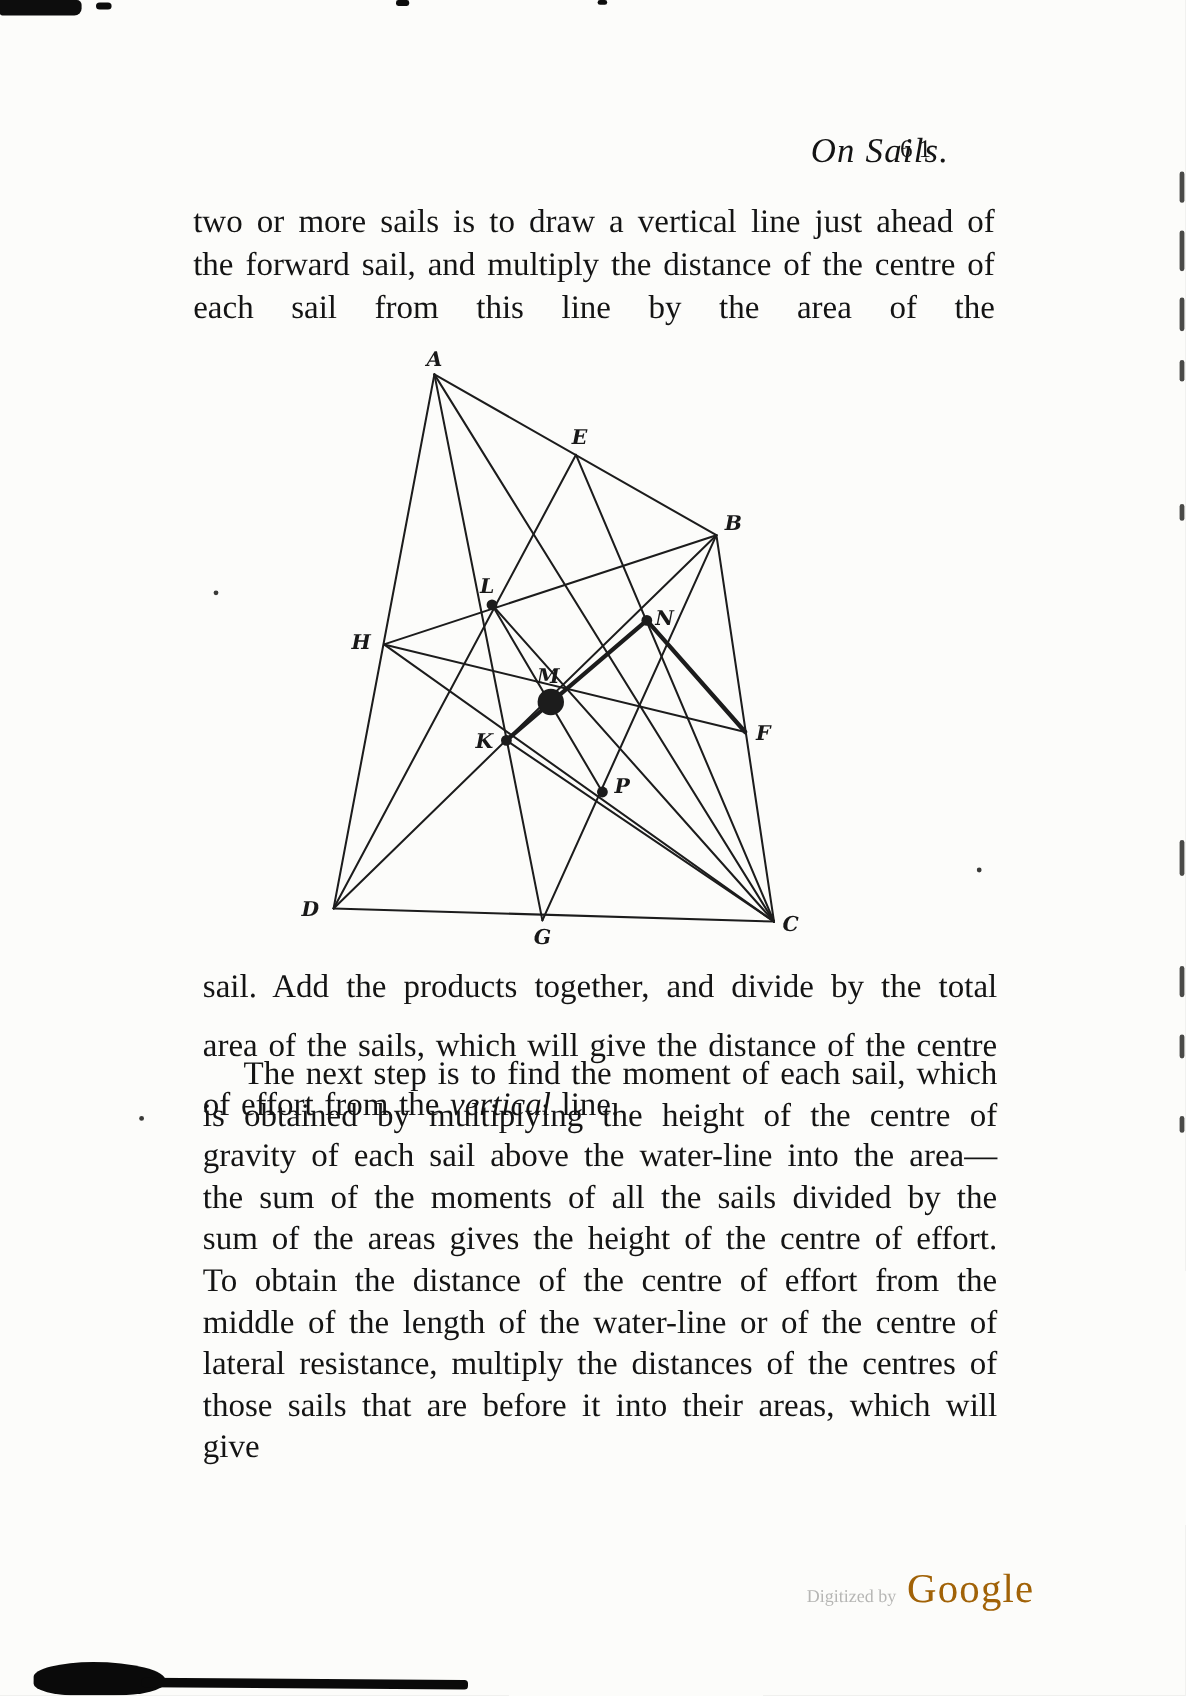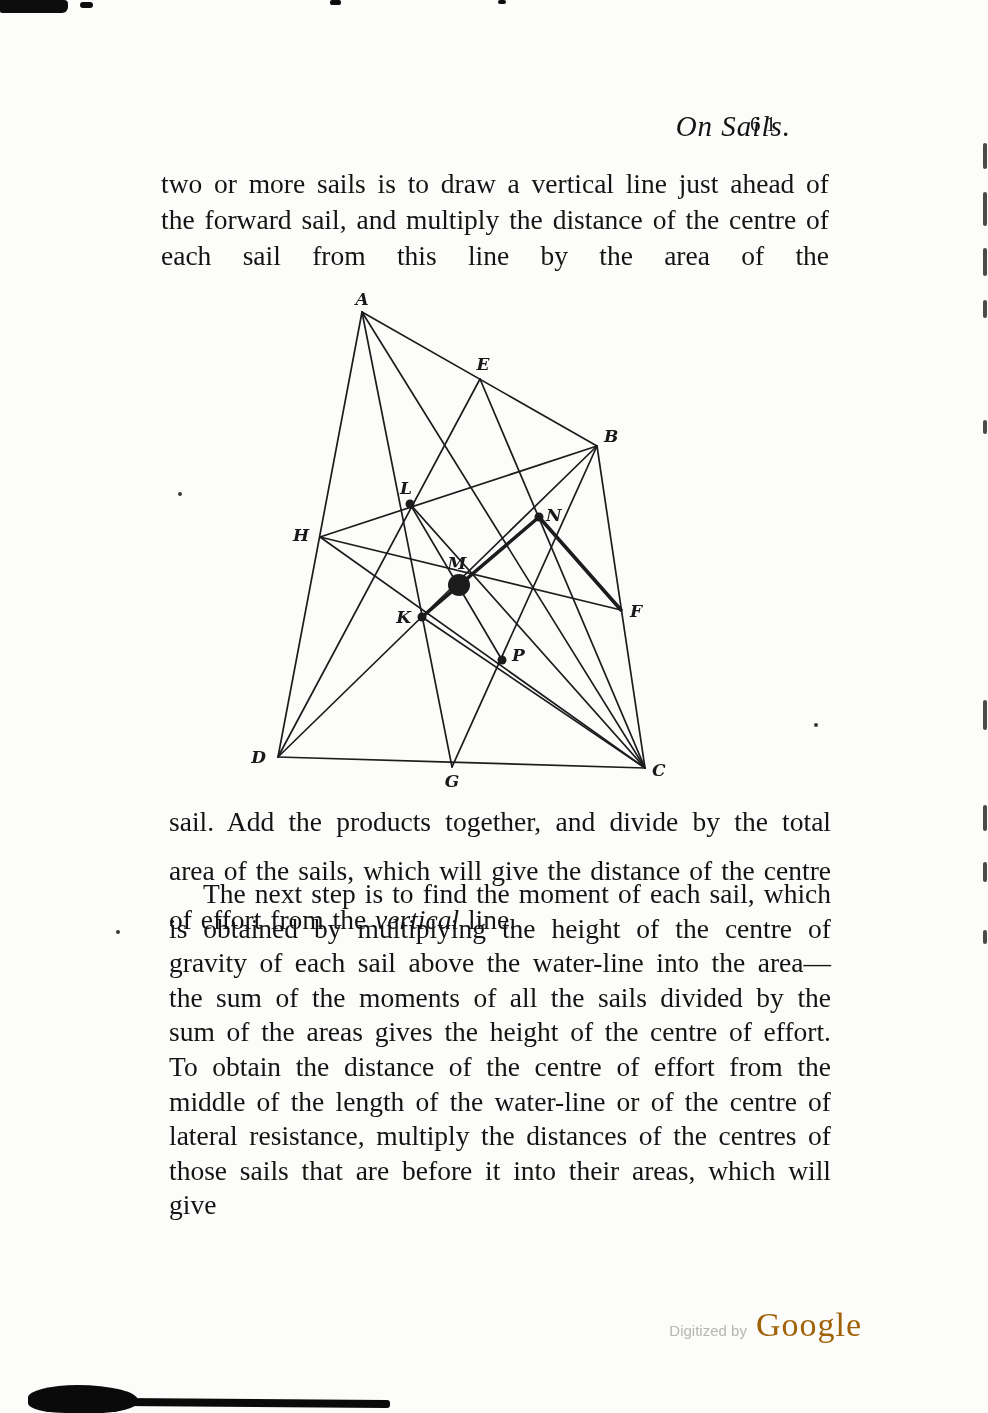--- a/index.html
+++ b/index.html
@@ -40,21 +40,21 @@
   }
   .diagram-svg text{
     font-family:"DejaVu Serif", serif;
     font-style:italic;font-weight:bold;font-size:17px;fill:#181818;
   }
   
   .footer{
     position:absolute;top:1306px;right:126px;
     display:flex;align-items:baseline;gap:9px;
   }
-  .digitized{font-family:Liberation Sans, sans-serif;font-size:15px;color:#b6b6b4;}
+  .digitized{font-family:Liberation Serif, serif;font-size:15px;color:#b6b6b4;}
   .google{font-family:"Liberation Serif", serif;font-size:34px;color:#a16207;letter-spacing:1px;}
   
   .artifact{position:absolute;background:#0d0d0d;}
   .a-top-left{left:0;top:0;width:68px;height:13px;border-radius:0 4px 6px 2px;}
   .a-top-left2{left:80px;top:2px;width:13px;height:6px;border-radius:3px;}
   .a-top-dash1{left:330px;top:0;width:11px;height:5px;border-radius:2px;}
   .a-top-dash2{left:498px;top:0;width:8px;height:4px;border-radius:2px;}
   .edge-mark{position:absolute;left:983px;width:4px;background:#4a4a48;border-radius:2px;}
   .blob{
     position:absolute;left:28px;top:1385px;width:110px;height:28px;

